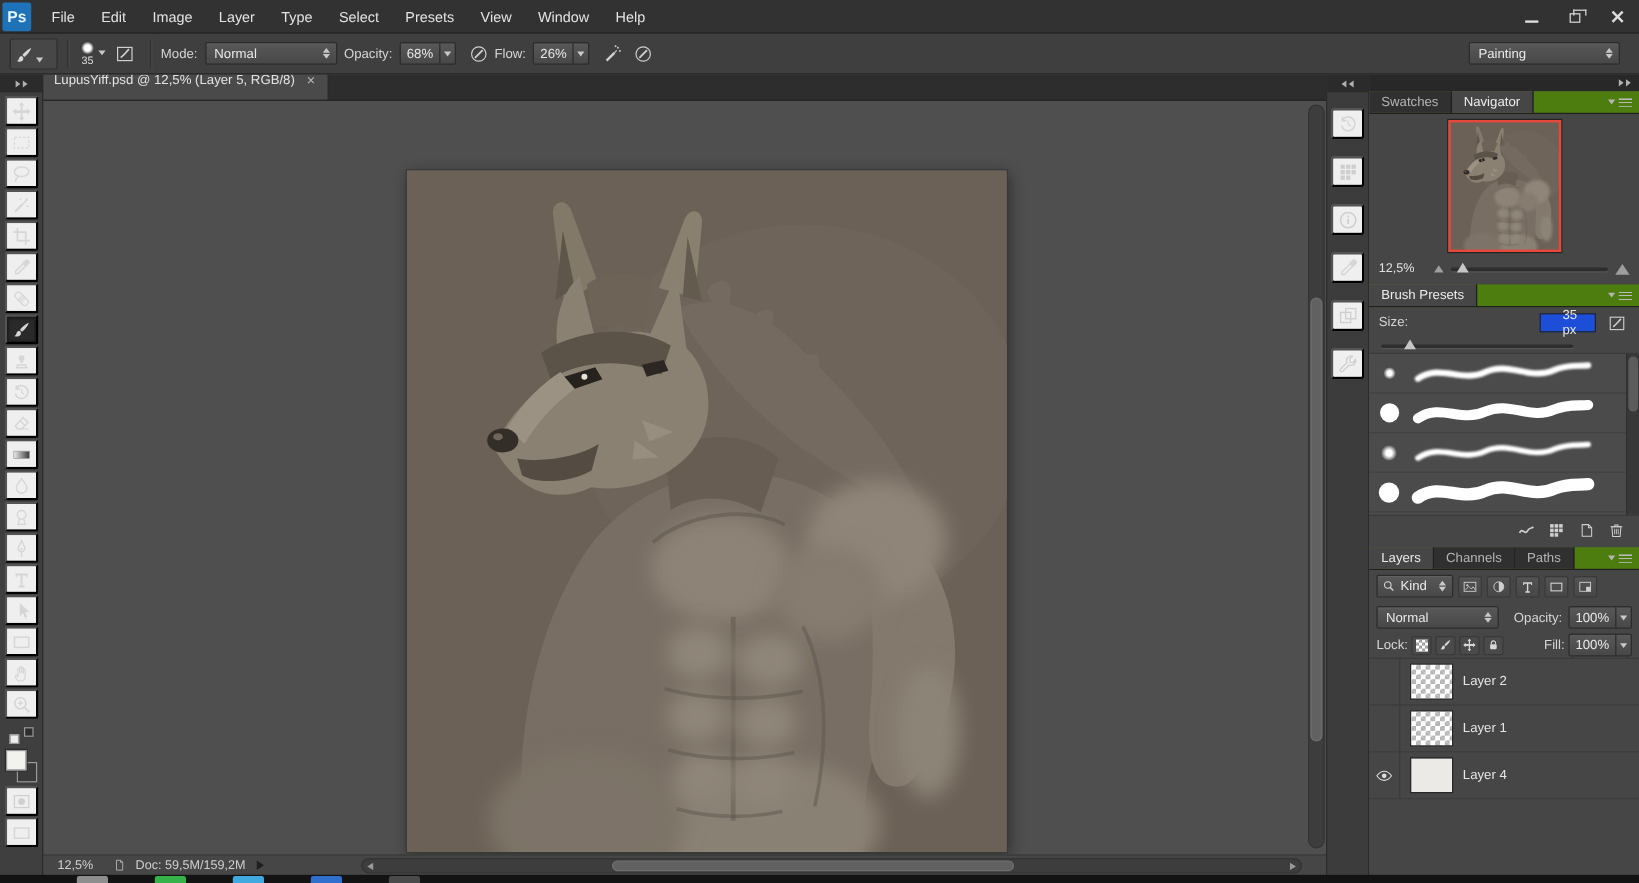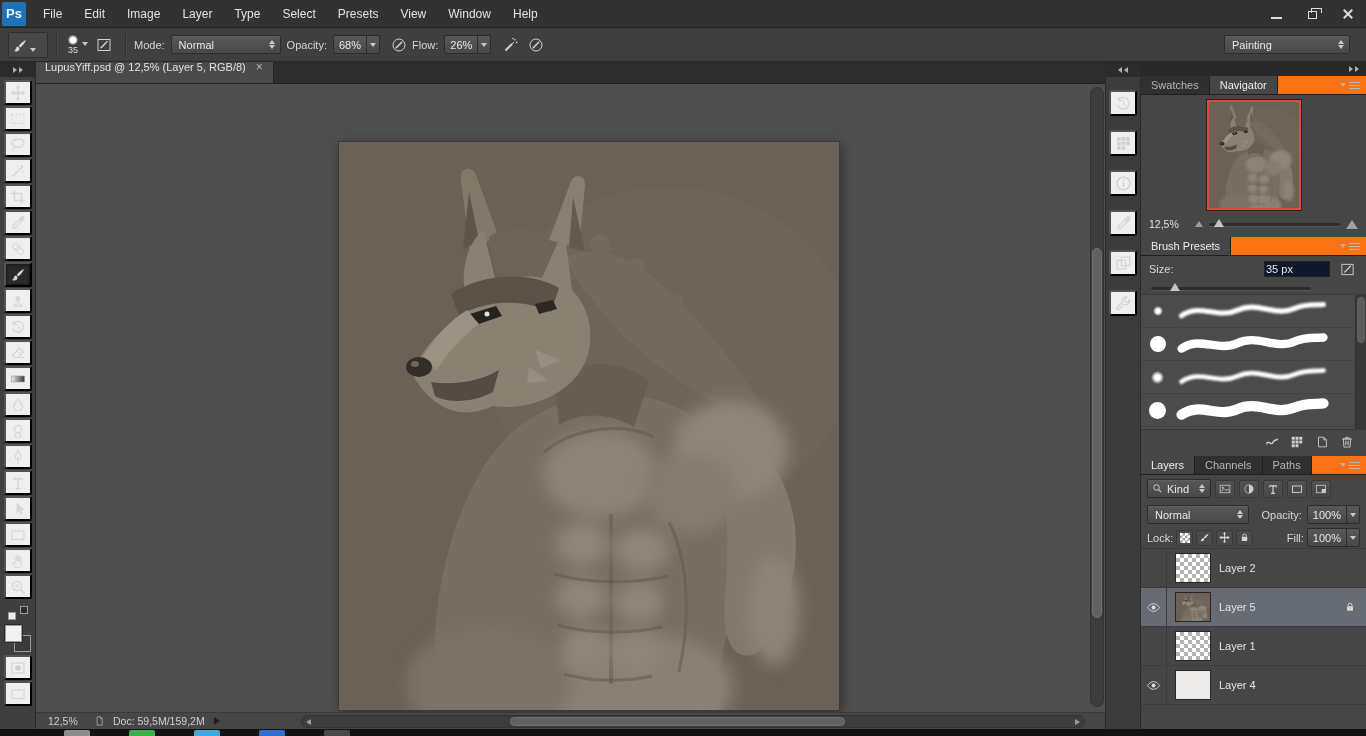--- a/index.html
+++ b/index.html
@@ -82,21 +82,21 @@
   .hs-arrow.r{right:4px;border-left:5px solid #9a9a9a}
 
   
   #iconstrip{position:absolute;left:1105px;top:62px;width:36px;height:667px;background:#3c3c3c;border-left:1px solid #2b2b2b;border-right:1px solid #2b2b2b;display:flex;flex-direction:column;align-items:center;z-index:20}
   .strip-head{width:100%;height:15px;background:#2b2b2b;display:flex;align-items:center;justify-content:center;margin-bottom:6px}
   .dockbtn{width:28px;height:26px;margin:7px 0;display:flex;align-items:center;justify-content:center;border-radius:3px}
   .dockbtn svg{width:17px;height:17px}
 
   #panels{position:absolute;left:1141px;top:62px;width:225px;height:667px;background:#464646;z-index:20}
   .panels-head{height:14px;background:#282828;display:flex;align-items:center;justify-content:flex-end;padding-right:7px}
-  .ptabs{height:19px;background:#f97316;display:flex;align-items:stretch;border-bottom:1px solid #1f1f1f}
+  .ptabs{height:19px;background:#4d7c0f;display:flex;align-items:stretch;border-bottom:1px solid #1f1f1f}
   .ptab{padding:0 10px;display:flex;align-items:center;color:#b5b5b5;background:#303030;border-right:1px solid #1f1f1f}
   .ptab.active{background:#464646;color:#ececec}
   .pmenu{margin-left:auto;display:flex;align-items:center;padding:0 6px;gap:3px}
   .pm-tri{width:0;height:0;border-left:3px solid transparent;border-right:3px solid transparent;border-top:4px solid #b5b5b5}
   .pm-lines{width:11px;height:7px;background:repeating-linear-gradient(to bottom,#b9b9b9 0 1px,transparent 1px 3px)}
 
   
   #nav-panel{height:161px}
   .nav-thumb{position:relative;margin:5px auto 0;width:94px;height:110px;background:#6b6156;box-shadow:0 0 0 1px #242424}
   .nav-thumb svg{width:100%;height:100%}
@@ -104,21 +104,21 @@
   .nav-zoomrow{display:flex;align-items:center;height:22px;padding:0 8px;gap:6px;margin-top:3px}
   .nav-zoom{width:40px;font-size:10.5px;color:#e0e0e0}
   .mt-small{width:0;height:0;border-left:4px solid transparent;border-right:4px solid transparent;border-bottom:6px solid #9e9e9e}
   .mt-large{width:0;height:0;border-left:6px solid transparent;border-right:6px solid transparent;border-bottom:9px solid #9e9e9e}
   .hslider{flex:1;height:3px;background:#2d2d2d;border-radius:2px;position:relative;box-shadow:0 1px 0 #565656}
   .sl-thumb{position:absolute;top:-4px;width:0;height:0;border-left:5px solid transparent;border-right:5px solid transparent;border-bottom:8px solid #c6c6c6}
 
   
   #bp-panel{height:219px}
   .bp-sizerow{display:flex;align-items:center;gap:6px;height:26px;padding:0 8px}
-  .bp-sizeval{margin-left:auto;width:66px;height:16px;background:#0f172a;border:1px solid #222;display:flex;align-items:center;padding:0 1px;color:#e6e6e6}
+  .bp-sizeval{margin-left:auto;width:47px;height:16px;background:#1d4ed8;border:1px solid #222;display:flex;align-items:center;padding:0 18px;color:#e6e6e6}
   .bp-panelbtn{width:22px;height:20px;display:flex;align-items:center;justify-content:center}
   .bp-panelbtn svg{width:15px;height:15px}
   .bp-sliderrow{height:12px;display:flex;align-items:center;padding:0 10px}
   .bp-slider{width:160px;height:3px;background:#2d2d2d;border-radius:2px;position:relative;box-shadow:0 1px 0 #565656}
   .bp-list{position:relative;height:136px;background:#4b4b4b;border-top:1px solid #3a3a3a;border-bottom:1px solid #3a3a3a;overflow:hidden}
   .bp-row{height:33px;display:flex;align-items:center;border-bottom:1px solid #424242;padding-left:3px;gap:3px}
   .bp-dotcell{width:27px;display:flex;justify-content:center}
   .dot-soft{border-radius:50%;background:radial-gradient(circle,#fff 0 28%,rgba(255,255,255,0) 74%)}
   .dot-hard{border-radius:50%;background:#fff}
   .bp-stroke svg{width:158px;height:28px}
@@ -880,38 +880,20 @@
         <span class="val">100%</span>
         <span class="arr"></span>
       </div>
     </div>
     <div class="l-list">
       <div class="lrow">
         <span class="eyecell"></span>
         <span class="lthumb checker"></span>
         <span class="lname">Layer 2</span>
       </div>
-      <div class="lrow selected">
-        <span class="eyecell">
-            <svg>
-              <use href="#i-eye"></use>
-            </svg>
-          </span>
-        <span class="lthumb">
-            <svg viewBox="0 0 500 568" preserveAspectRatio="none">
-              <use href="#wolf"></use>
-            </svg>
-          </span>
-        <span class="lname">Layer 5</span>
-        <span class="llock">
-            <svg>
-              <use href="#i-lock"></use>
-            </svg>
-          </span>
-      </div>
       <div class="lrow">
         <span class="eyecell"></span>
         <span class="lthumb checker"></span>
         <span class="lname">Layer 1</span>
       </div>
       <div class="lrow">
         <span class="eyecell">
             <svg>
               <use href="#i-eye"></use>
             </svg>

